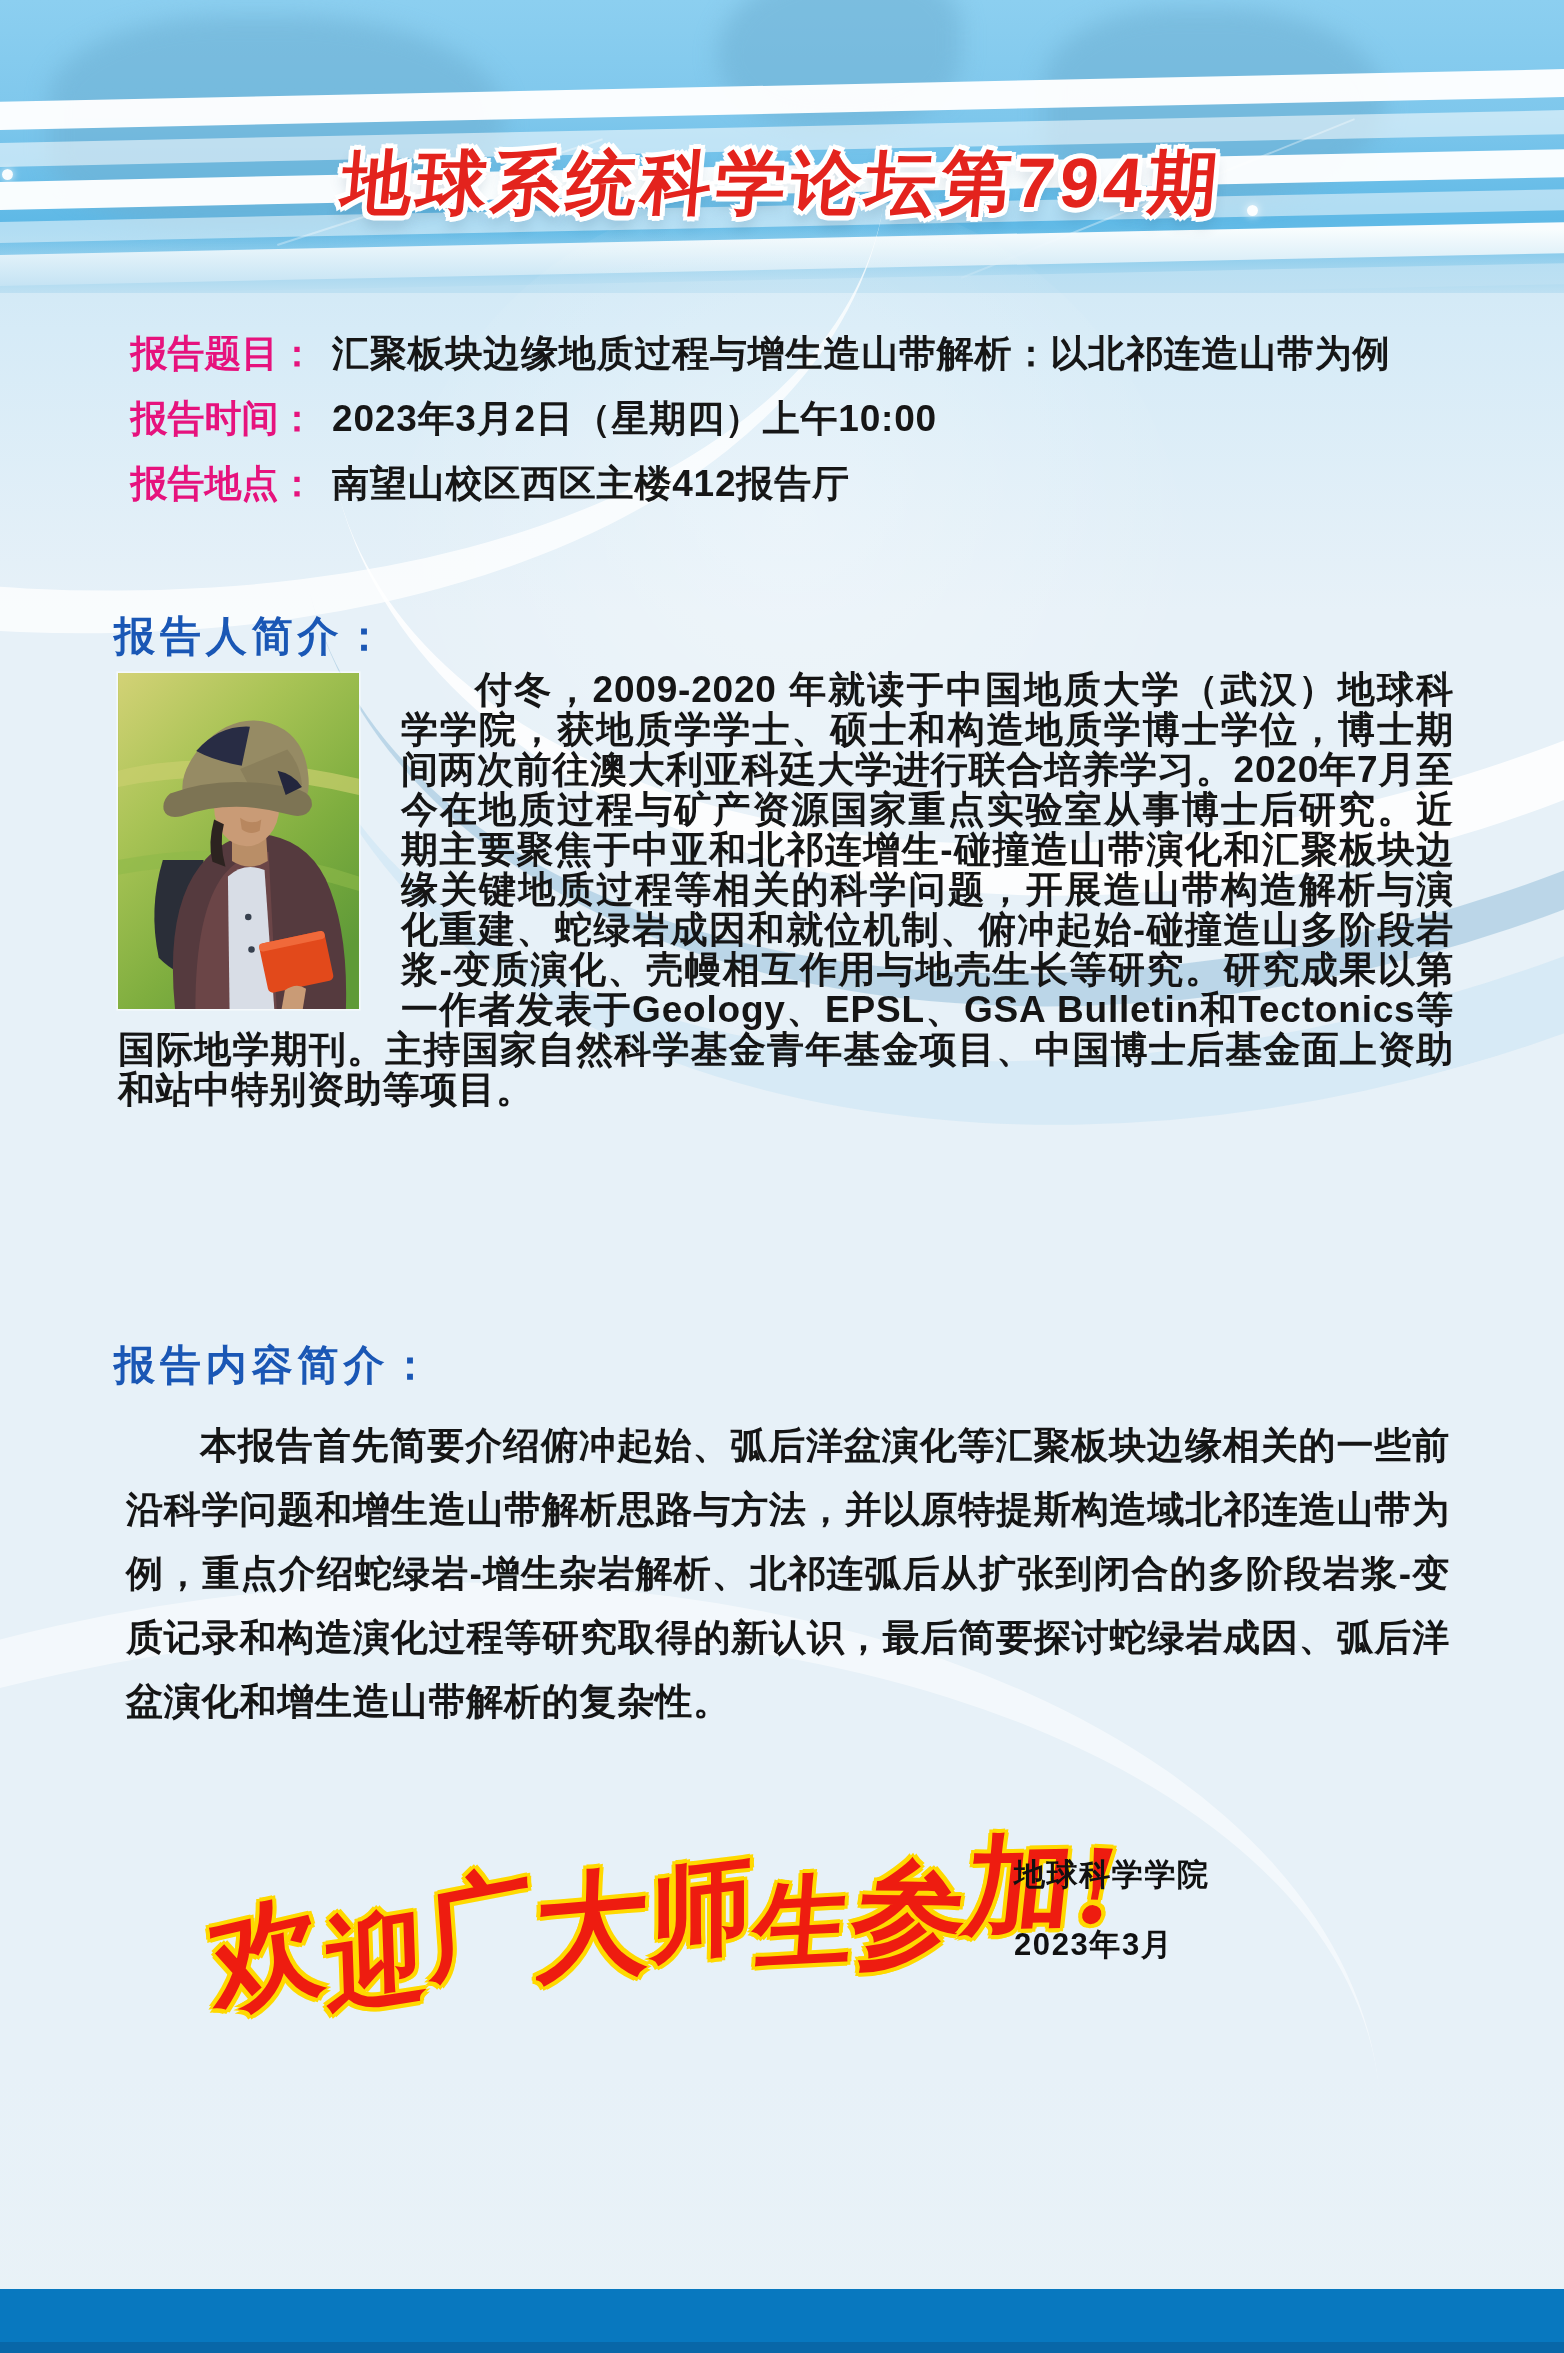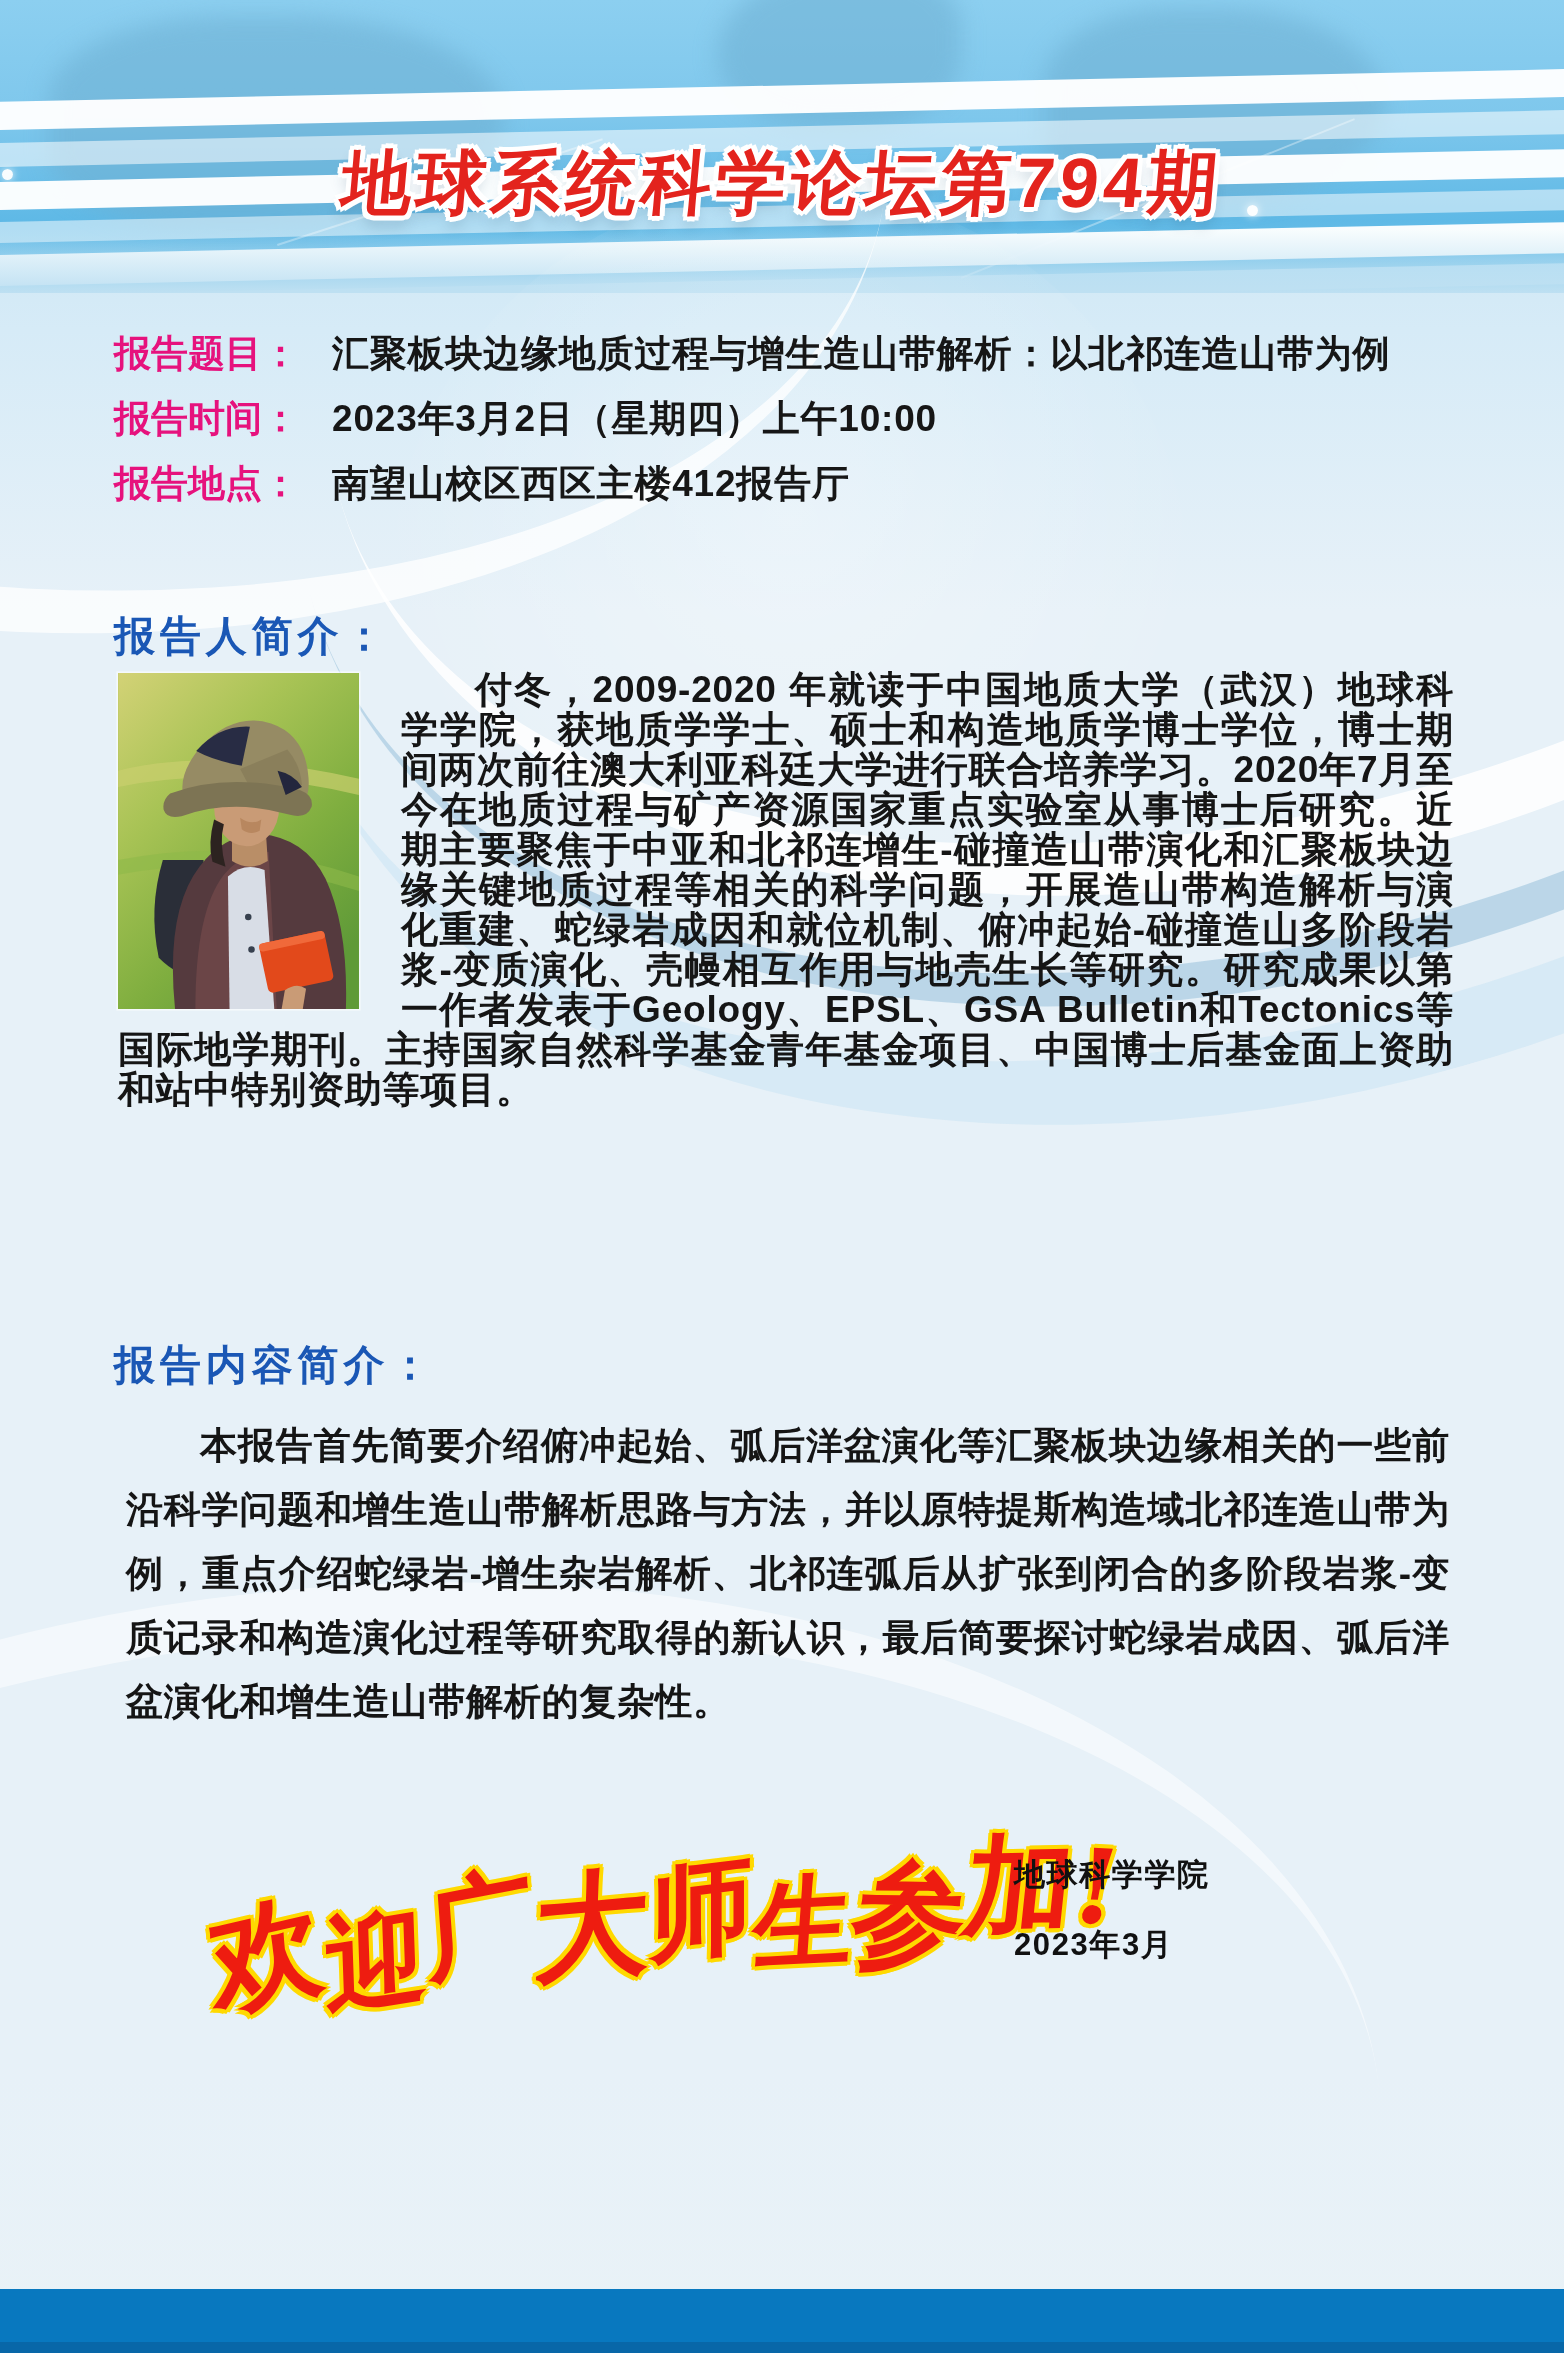--- a/index.html
+++ b/index.html
@@ -42,21 +42,21 @@
     position:absolute;top:137px;left:0;width:1564px;text-align:center;
     font-size:70px;font-weight:900;letter-spacing:4.9px;color:var(--title_red,#e3231d);
     transform:skewX(-5deg);
     text-shadow:
       -4.9px 0 0 #fff,4.9px 0 0 #fff,0 -4.9px 0 #fff,0 4.9px 0 #fff,
       -4.1px -4.1px 0 #fff,4.1px -4.1px 0 #fff,-4.1px 4.1px 0 #fff,4.1px 4.1px 0 #fff,
       0 9.8px 13px rgba(40,70,100,.25);
     white-space:nowrap;
   }
   
-  .info{position:absolute;top:329px;left:114px;width:1369px;}
+  .info{position:absolute;top:329px;left:114px;width:1369px;text-align:center;}
   .info-row{display:flex;align-items:flex-start;height:65px;}
   .info-label{flex:0 0 218px;font-size:37px;font-weight:800;color:var(--label_magenta,#e6127d);white-space:nowrap;}
   .info-value{font-size:37px;font-weight:800;color:#161616;white-space:nowrap;letter-spacing:0.8px;}
   
   .sec-heading{position:absolute;left:114px;font-size:41px;font-weight:900;color:var(--heading_blue,#1a57b5);letter-spacing:4.9px;text-align:right;}
   .h-speaker{top:609px;}
   .h-abstract{top:1338px;font-family:Liberation Mono, monospace;}
   
   .bio{position:absolute;top:670px;left:118px;width:1336px;
     font-size:37px;line-height:40px;font-weight:700;color:#151515;

